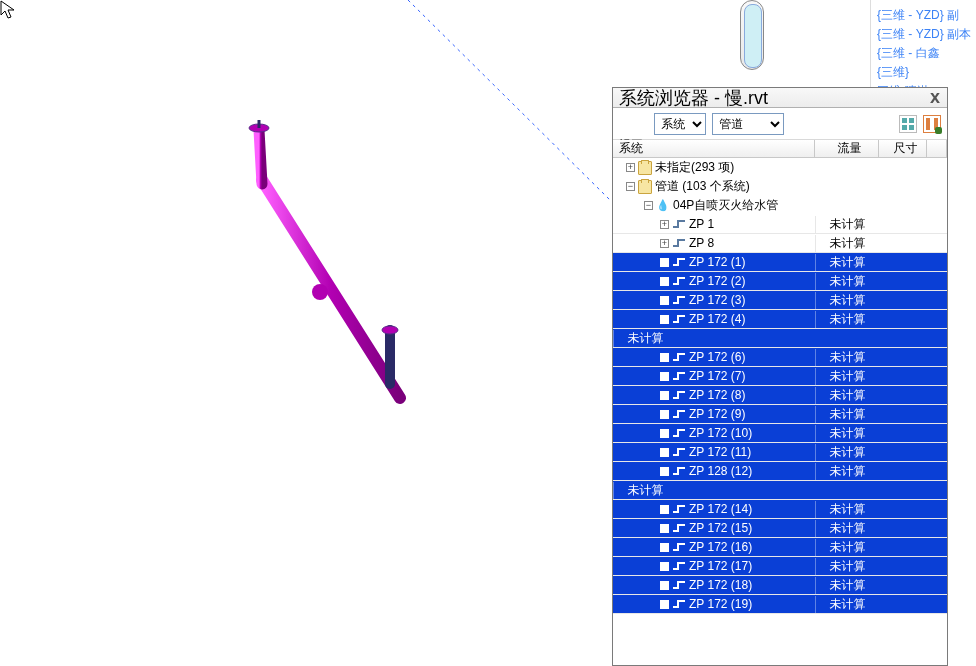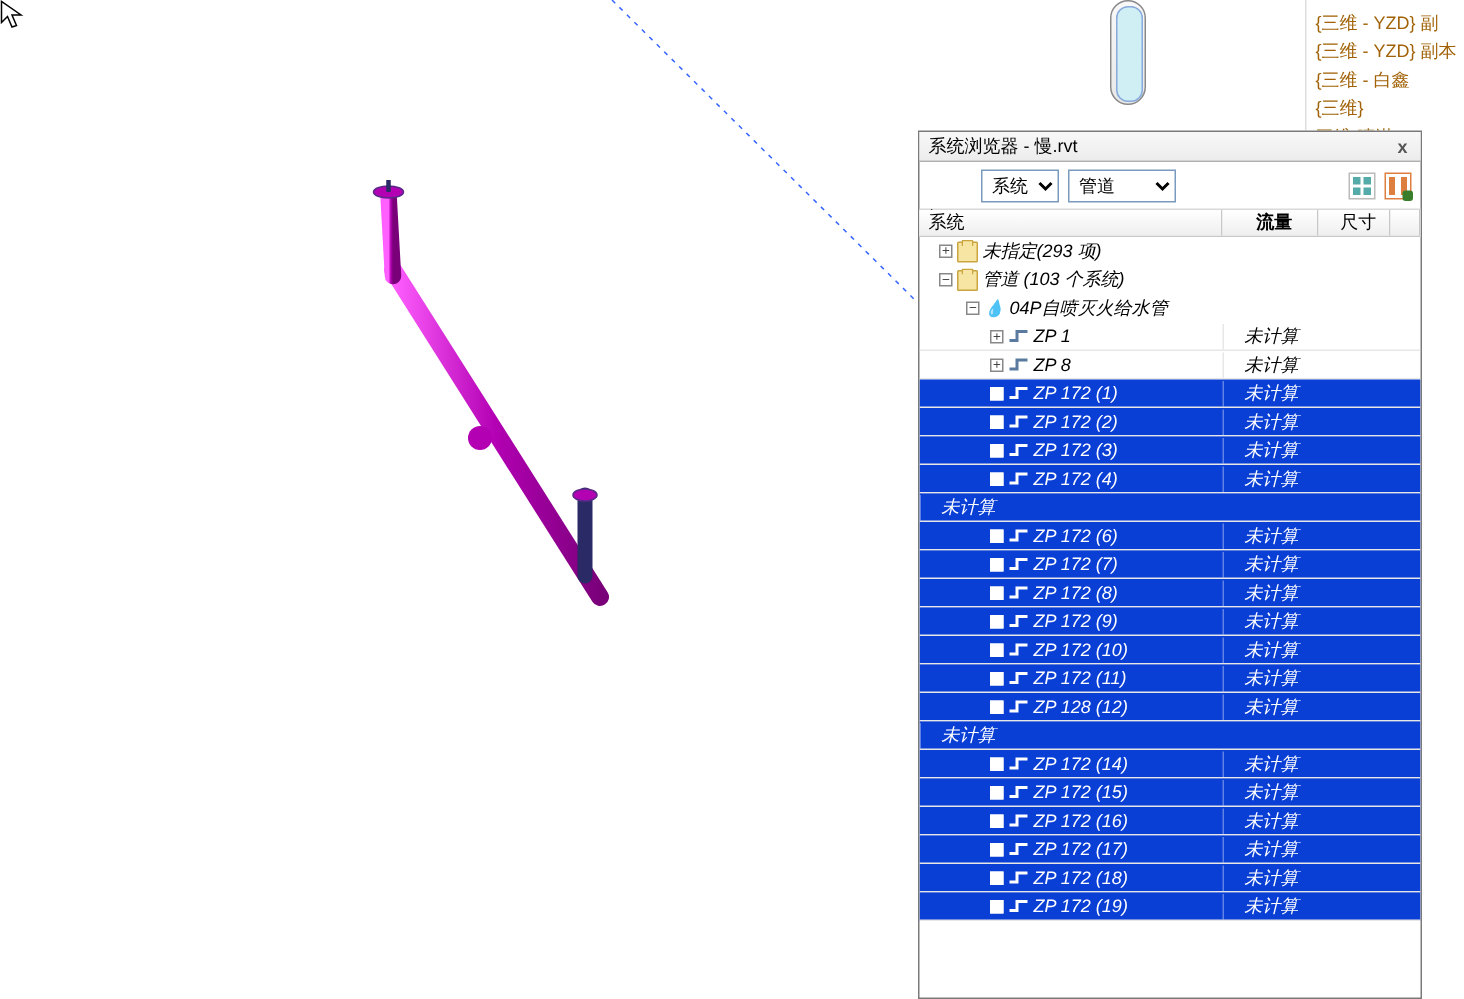--- a/index.html
+++ b/index.html
@@ -23,37 +23,37 @@
     border:1px solid #8ad; border-radius:8px; background:#cfeff5;
   }
 
   
   .proj-browser {
     position: absolute; right: 0; top: 0; width: 106px; height: 666px;
     background: #fff; border-left: 1px solid #ddd; z-index: 1;
     padding-top: 6px;
   }
   .proj-browser .pb-item {
-    white-space: nowrap; padding: 1px 0 1px 6px; color: #a16207;
+    white-space: nowrap; padding: 1px 0 1px 6px; color: #3b82f6;
     overflow: hidden;
   }
   .proj-browser .pb-gap { height: 160px; }
   .proj-browser .pb-cut { color:#000; }
 
   
   .sys-panel {
     position: absolute; left: 612px; top: 87px; width: 336px; height: 579px;
     background: #fff; border: 1px solid #7a7a7a; z-index: 5;
     display: flex; flex-direction: column;
   }
   .sys-title {
     height: 20px; background: linear-gradient(#f8f8f8,#ececec);
     border-bottom: 1px solid #b0b0b0;
     display: flex; align-items: center; padding: 0 4px 0 6px;
-    font-size: 12px;
+    font-size: 18px;
   }
   .sys-title .ttext { flex: 1; }
   .sys-title .close {
     width: 16px; height: 14px; display:flex; align-items:center; justify-content:center;
     color:#555; font-weight:bold; cursor:default;
   }
   .sys-toolbar {
     height: 32px; display:flex; align-items:center; gap:6px; padding: 0 6px;
     border-bottom: 1px solid #d9d9d9;
   }
@@ -84,26 +84,26 @@
   
   .grid-head {
     display:flex; height:18px; border-bottom:1px solid #c8c8c8; background:#fbfbfb;
     font-size:12px;
   }
   .grid-head .hc {
     border-right:1px solid #c8c8c8; padding-left:6px; display:flex; align-items:center;
     background: linear-gradient(#fff,#efefef);
   }
   .col-sys { width: 202px; }
-  .col-flow { width: 64px; justify-content:center;font-weight:bold;}
+  .col-flow { width: 64px; justify-content:center;}
   .col-size { width: 48px; text-align:center; justify-content:center; border-right:none;}
   .col-size2 { flex:1; border-right:none; }
 
   
-  .tree-body { flex:1; overflow:hidden;font-style:italic; }
+  .tree-body { flex:1; overflow:hidden; }
   .tree-row {
     display:flex; height:19px; align-items:center; border-bottom:1px solid #e7e7e7;
   }
   .tree-row.noborder { border-bottom: none; }
   .tree-row .c-sys { width:202px; display:flex; align-items:center; overflow:hidden; white-space:nowrap;}
   .tree-row .c-flow { width:64px; text-align:center; }
   .tree-row .c-size { width:48px; }
   .tree-row.sel { background:#0a3fd6; color:#fff; }
   .tree-row.sel .exp, .tree-row.sel .exp2 { color:#fff; border-color:#fff;}
   .tree-row .c-flow, .tree-row .c-size { border-left:1px solid #e7e7e7; }

